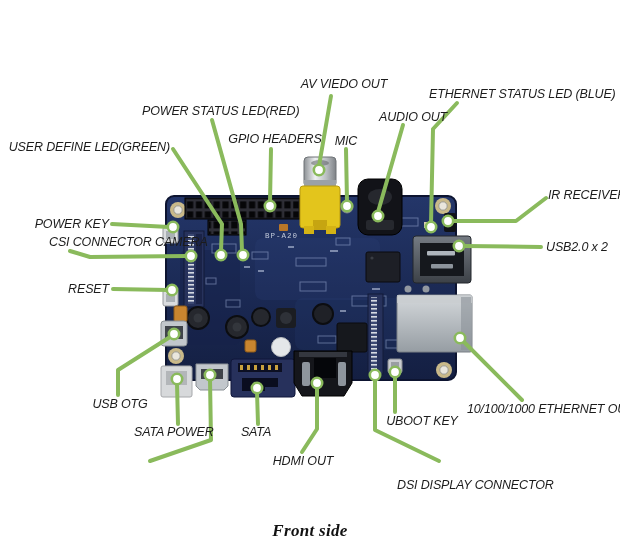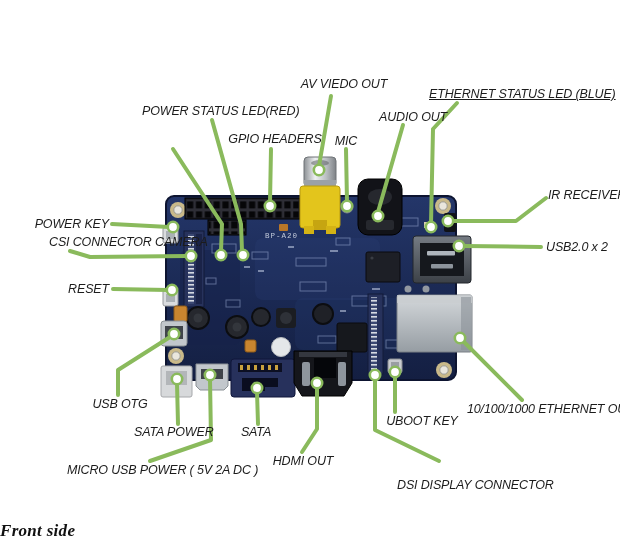--- a/index.html
+++ b/index.html
@@ -2,21 +2,21 @@
 <html><head>
 <meta charset="utf-8">
 <style>
   html,body{margin:0;padding:0;background:#fff;}
   .stage{position:relative;width:620px;height:553px;background:#ffffff;overflow:hidden;
          font-family:"Liberation Sans",sans-serif;}
   .art{position:absolute;left:0;top:0;width:620px;height:553px;}
   .label{position:absolute;white-space:nowrap;color:#1c1c1c;
          font:italic 400 12.5px/1.15 "Liberation Sans",sans-serif;letter-spacing:-0.15px;}
   .label.cx{transform:translateX(-50%);}
-  .caption{position:absolute;left:0;right:0;top:521px;color:#111;
+  .caption{position:absolute;left:0;right:0;top:521px;text-align:center;color:#111;
            font:italic 700 17px/1.2 "Liberation Serif",serif;letter-spacing:0.3px;}
 </style>
 </head>
 <body>
 
 <div class="stage">
 
   <svg class="art" viewBox="0 0 620 553" xmlns="http://www.w3.org/2000/svg">
     <defs>
       <linearGradient id="pcbGrad" x1="0" y1="0" x2="0" y2="1">
@@ -312,33 +312,33 @@
           <circle cx="375" cy="375" r="5.2" fill="#fff" stroke-width="2.6"></circle>
       </g>
       <g>
         <polyline points="522,400 463,341"></polyline>
           <circle cx="460" cy="338" r="5.2" fill="#fff" stroke-width="2.6"></circle>
       </g>
     </g>
   </svg>
 
   <div class="label cx" style="left:344px;top:77px;">AV VIEDO OUT</div>
-  <div class="label" style="left:429px;top:87px;text-decoration:underline;">ETHERNET STATUS LED (BLUE)</div>
+  <div class="label" style="left:429px;top:87px;">ETHERNET STATUS LED (BLUE)</div>
   <div class="label" style="left:142px;top:104px;text-align:right;">POWER STATUS LED(RED)</div>
+  <div class="label" style="right:450px;top:140px;">USER DEFINE LED(GREEN)</div>
   <div class="label cx" style="left:275px;top:132px;">GPIO HEADERS</div>
   <div class="label cx" style="left:346px;top:134px;text-align:right;">MIC</div>
   <div class="label" style="left:379px;top:110px;">AUDIO OUT</div>
   <div class="label" style="left:548px;top:188px;">IR RECEIVER</div>
   <div class="label" style="right:511px;top:217px;">POWER KEY</div>
   <div class="label" style="left:9px;top:235px;margin-left:40px;">CSI CONNECTOR CAMERA</div>
   <div class="label" style="left:546px;top:240px;">USB2.0 x 2</div>
   <div class="label" style="right:511px;top:282px;">RESET</div>
   <div class="label cx" style="left:120px;top:397px;">USB OTG</div>
   <div class="label" style="left:134px;top:425px;">SATA POWER</div>
   <div class="label cx" style="left:256px;top:425px;">SATA</div>
-  <div class="label" style="left:67px;top:463px;">MICRO USB POWER ( 5V 2A DC )</div>
   <div class="label cx" style="left:303px;top:454px;">HDMI OUT</div>
   <div class="label cx" style="left:414px;top:414px;padding-left:16px;">UBOOT KEY</div>
   <div class="label" style="left:397px;top:478px;">DSI DISPLAY CONNECTOR</div>
   <div class="label" style="left:467px;top:402px;">10/100/1000 ETHERNET OUT</div>
 
   <div class="caption">Front side</div>
 </div>
 
 </body></html>

